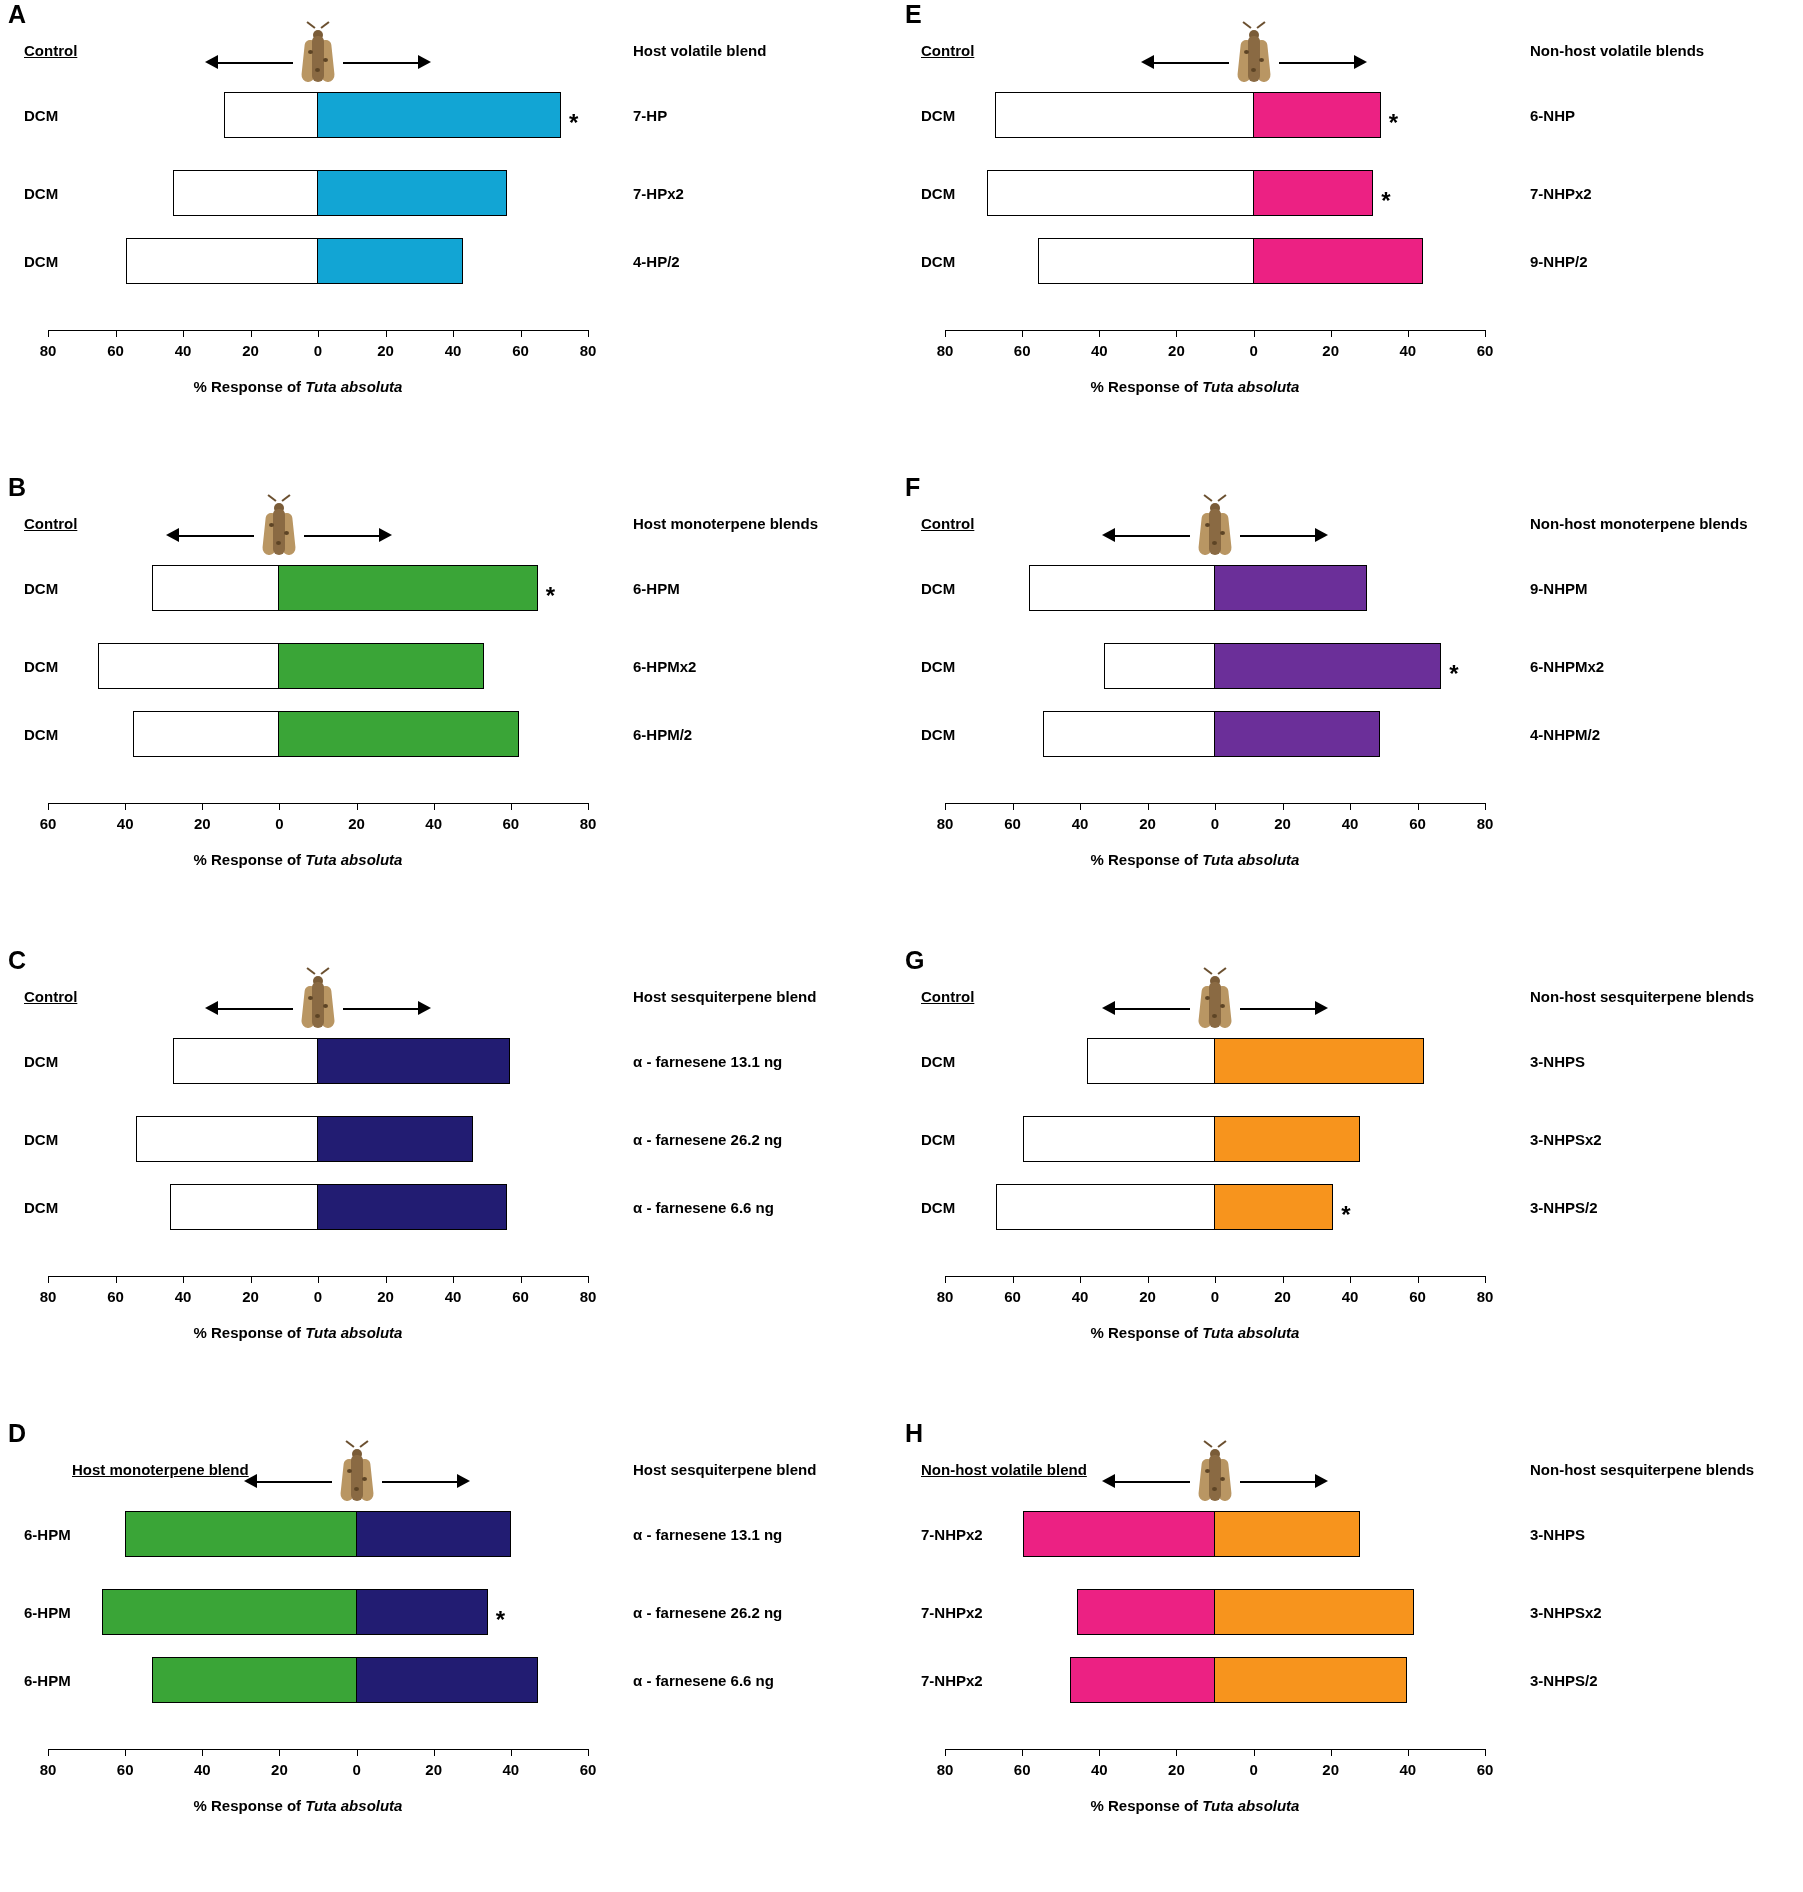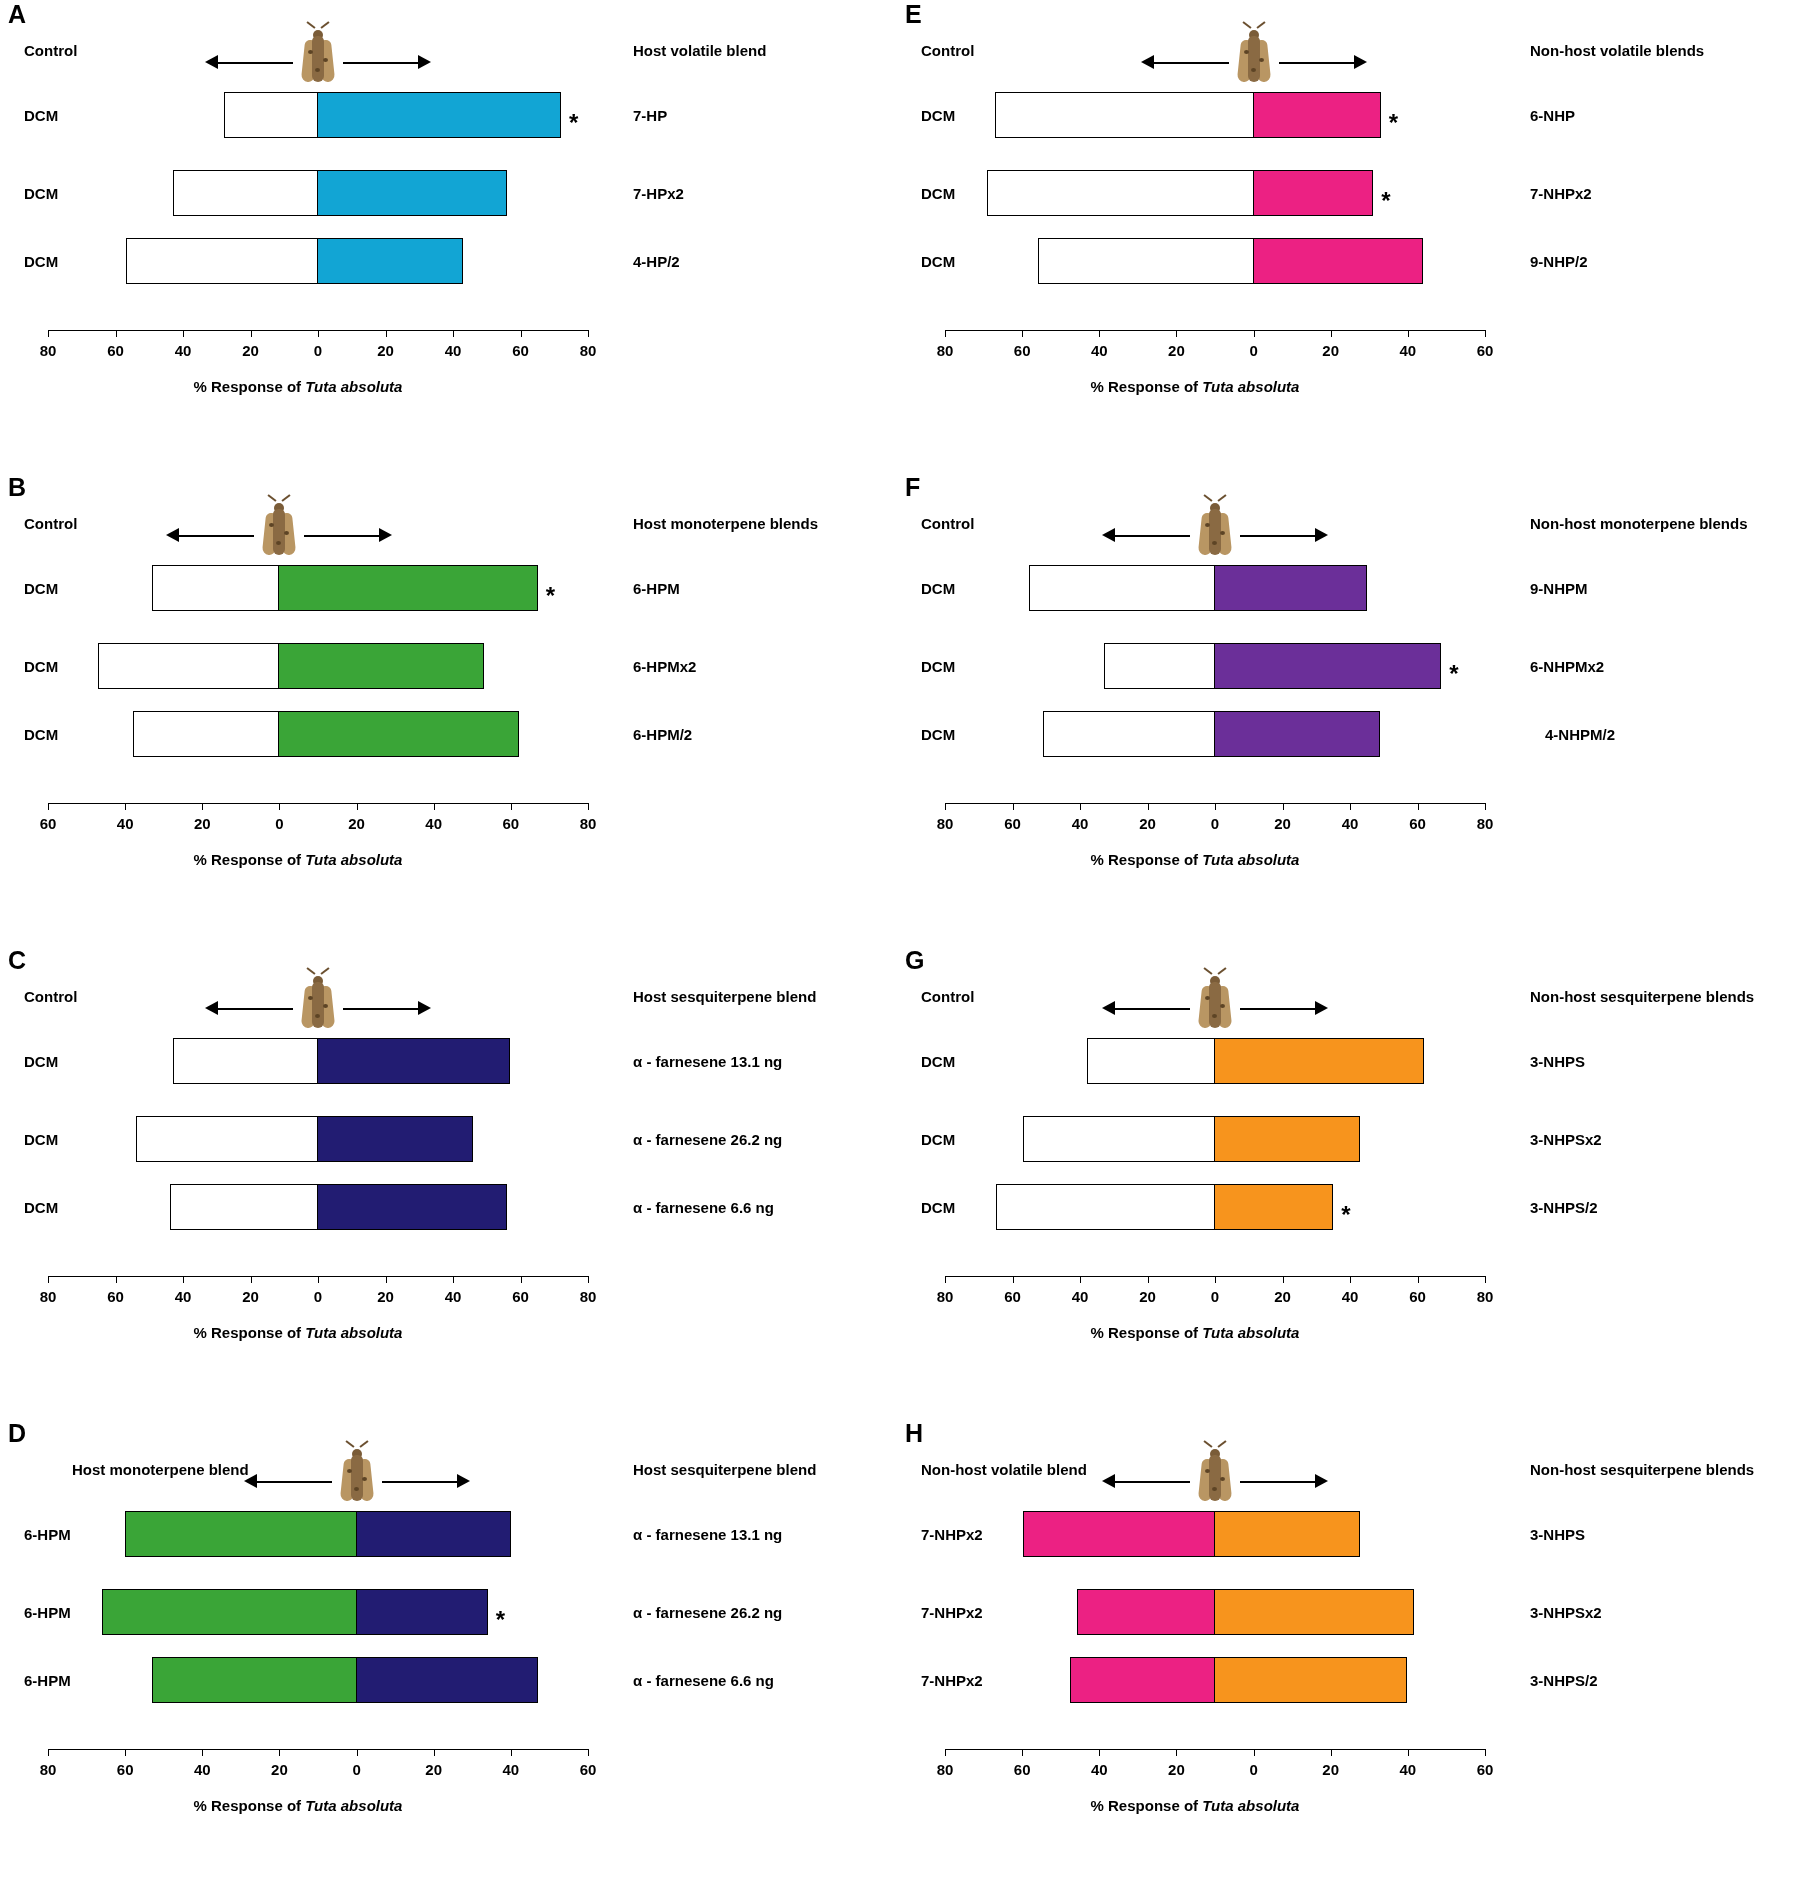--- a/index.html
+++ b/index.html
@@ -5,21 +5,21 @@
   html,body{margin:0;padding:0;background:#ffffff;}
   body{width:1803px;height:1892px;font-family:"Liberation Sans",sans-serif;color:#000;}
   .sheet{position:relative;width:1803px;height:1892px;}
   .col{position:absolute;top:0;width:880px;}
   .col-left{left:8px;}
   .col-right{left:905px;}
 
   .panel{position:relative;width:880px;}
   .panel-letter{position:absolute;font-size:25px;font-weight:bold;letter-spacing:0px;}
   .hdr{position:absolute;font-size:15px;font-weight:bold;white-space:nowrap;}
-  .hdr-left{left:16px;}
+  .hdr-left{left:16px;text-decoration:underline;}
 
   .rowlabel{position:absolute;font-size:15px;font-weight:bold;white-space:nowrap;text-align:left;}
   .star{position:absolute;font-size:24px;font-weight:bold;line-height:10px;}
 
   .bar{position:absolute;height:46px;box-sizing:border-box;border:1.6px solid #000;}
   .bar.left{background:#ffffff;}
   .bar.right{border-left:none;}
 
   .axis{position:absolute;height:0;border-top:1.6px solid #000;}
   .tick{position:absolute;width:0;height:7px;border-left:1.6px solid #000;}
@@ -347,21 +347,21 @@
         <div class="rowlabel" style="left: 16px; top: 107px;">DCM</div>
         <div class="rowlabel" style="left: 625px; top: 107px;">9-NHPM</div>
         <div class="bar left" style="left: 198.625px; top: 170px; width: 111.375px; background: rgb(255, 255, 255);"></div>
         <div class="bar right" style="left: 310px; top: 170px; width: 226.125px; background: rgb(107, 47, 153);"></div>
         <div class="rowlabel" style="left: 16px; top: 185px;">DCM</div>
         <div class="rowlabel" style="left: 625px; top: 185px;">6-NHPMx2</div>
         <div class="star" style="left: 544.125px; top: 196px;">*</div>
         <div class="bar left" style="left: 137.875px; top: 238px; width: 172.125px; background: rgb(255, 255, 255);"></div>
         <div class="bar right" style="left: 310px; top: 238px; width: 165.375px; background: rgb(107, 47, 153);"></div>
         <div class="rowlabel" style="left: 16px; top: 253px;">DCM</div>
-        <div class="rowlabel" style="left: 640px; top: 253px;">4-NHPM/2</div>
+        <div class="rowlabel" style="left: 625px; top: 253px;">4-NHPM/2</div>
         <div class="axis" style="left: 40px; top: 330px; width: 540px;"></div>
         <div class="tick" style="left: 40px; top: 330px;"></div>
         <div class="ticklabel" style="left: 40px; top: 342px;">80</div>
         <div class="tick" style="left: 107.5px; top: 330px;"></div>
         <div class="ticklabel" style="left: 107.5px; top: 342px;">60</div>
         <div class="tick" style="left: 175px; top: 330px;"></div>
         <div class="ticklabel" style="left: 175px; top: 342px;">40</div>
         <div class="tick" style="left: 242.5px; top: 330px;"></div>
         <div class="ticklabel" style="left: 242.5px; top: 342px;">20</div>
         <div class="tick" style="left: 310px; top: 330px;"></div>

